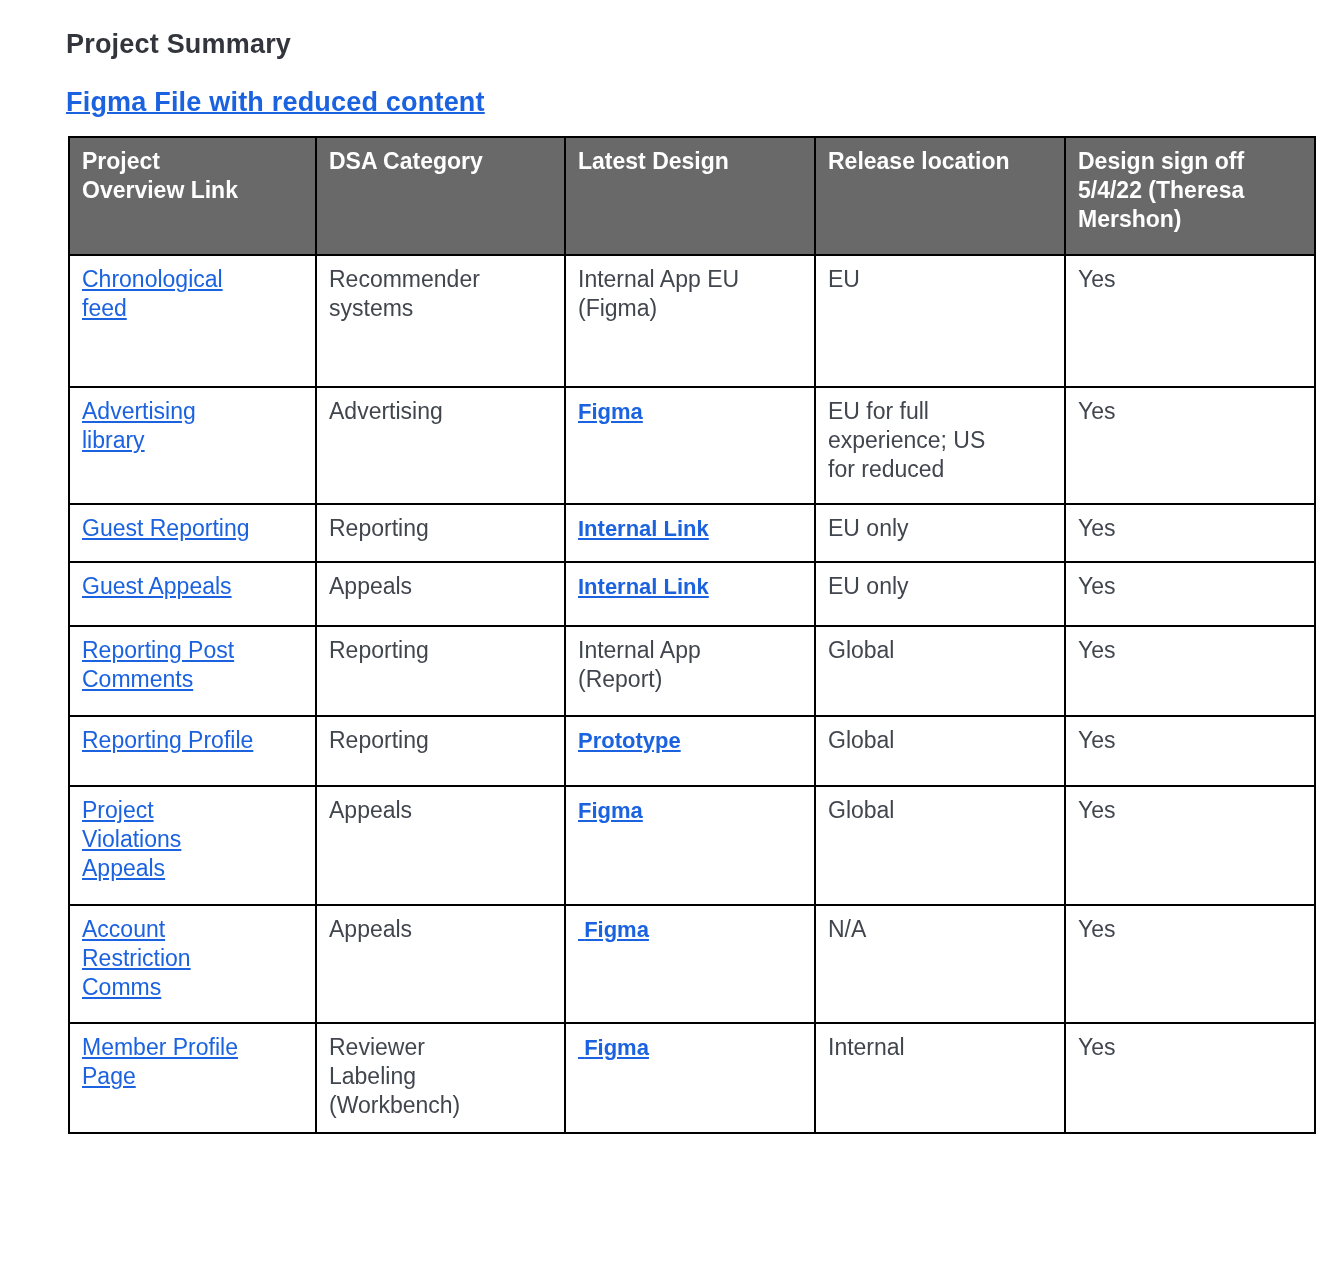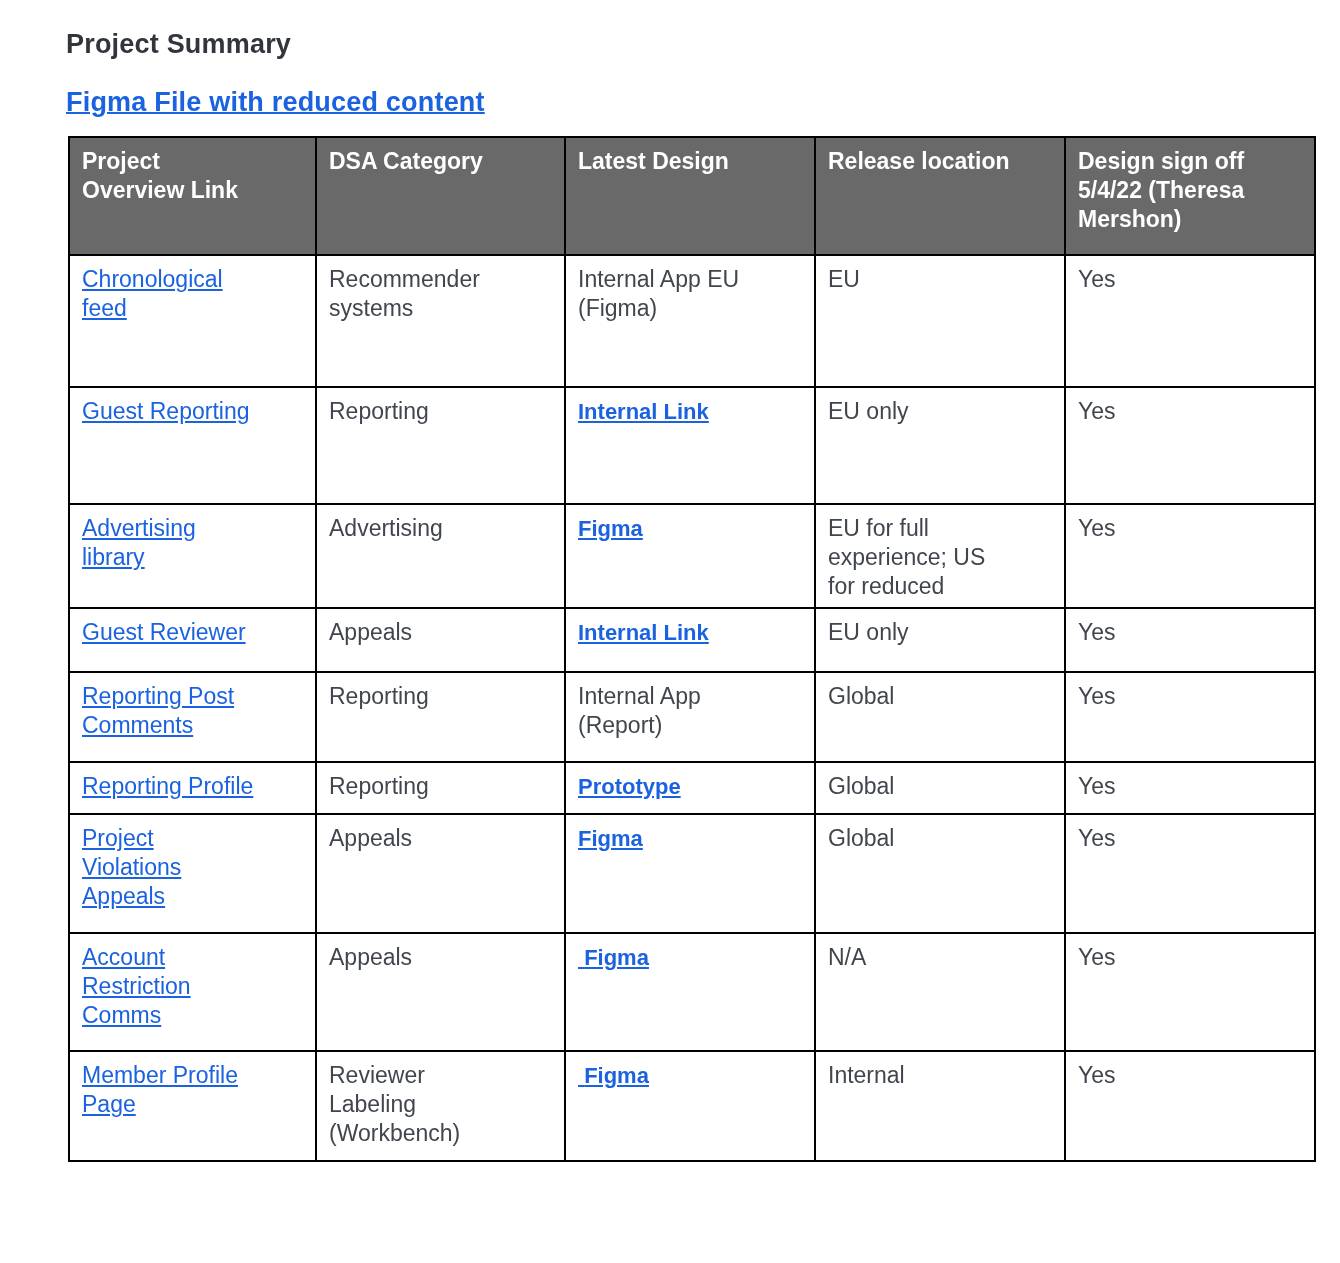--- a/index.html
+++ b/index.html
@@ -59,21 +59,21 @@
     color: var(--header-text, #ffffff);
     font-weight: 700;
     height: 118px;
   }
   tbody td { color: var(--body-text, #41464e); }
   tbody tr:nth-child(1)  td { height: 132px; }
   tbody tr:nth-child(2)  td { height: 117px; }
   tbody tr:nth-child(3)  td { height: 58px;  }
   tbody tr:nth-child(4)  td { height: 64px;  }
   tbody tr:nth-child(5)  td { height: 90px;  }
-  tbody tr:nth-child(6)  td { height: 52px;  }
+  tbody tr:nth-child(6)  td { height: 70px;  }
   tbody tr:nth-child(7)  td { height: 119px; }
   tbody tr:nth-child(8)  td { height: 118px; }
   tbody tr:nth-child(9)  td { height: 110px; margin-top: 7px; }
   tbody tr:nth-child(10) td { height: 120px; }
   a.cell-link {
     color: var(--link-blue, #1b62e0);
     text-decoration: underline;
   }
   a.mini-link {
     color: var(--link-blue, #1b62e0);
@@ -118,38 +118,38 @@
         <td><a href="#" class="cell-link">Chronological
 feed</a></td>
         <td>Recommender
 systems</td>
         <td>Internal App EU
 (Figma)</td>
         <td>EU</td>
         <td>Yes</td>
       </tr>
       <tr>
-        <td><a href="#" class="cell-link">Guest Reporting</a></td>
-        <td>Reporting</td>
-        <td><a href="#" class="mini-link">Internal Link</a></td>
-        <td>EU only</td>
-        <td>Yes</td>
-      </tr>
-      <tr>
         <td><a href="#" class="cell-link">Advertising
 library</a></td>
         <td>Advertising</td>
         <td><a href="#" class="mini-link">Figma</a></td>
         <td>EU for full
 experience; US
 for reduced</td>
         <td>Yes</td>
       </tr>
       <tr>
-        <td><a href="#" class="cell-link">Guest Reviewer</a></td>
+        <td><a href="#" class="cell-link">Guest Reporting</a></td>
+        <td>Reporting</td>
+        <td><a href="#" class="mini-link">Internal Link</a></td>
+        <td>EU only</td>
+        <td>Yes</td>
+      </tr>
+      <tr>
+        <td><a href="#" class="cell-link">Guest Appeals</a></td>
         <td>Appeals</td>
         <td><a href="#" class="mini-link">Internal Link</a></td>
         <td>EU only</td>
         <td>Yes</td>
       </tr>
       <tr>
         <td><a href="#" class="cell-link">Reporting Post
 Comments</a></td>
         <td>Reporting</td>
         <td>Internal App

